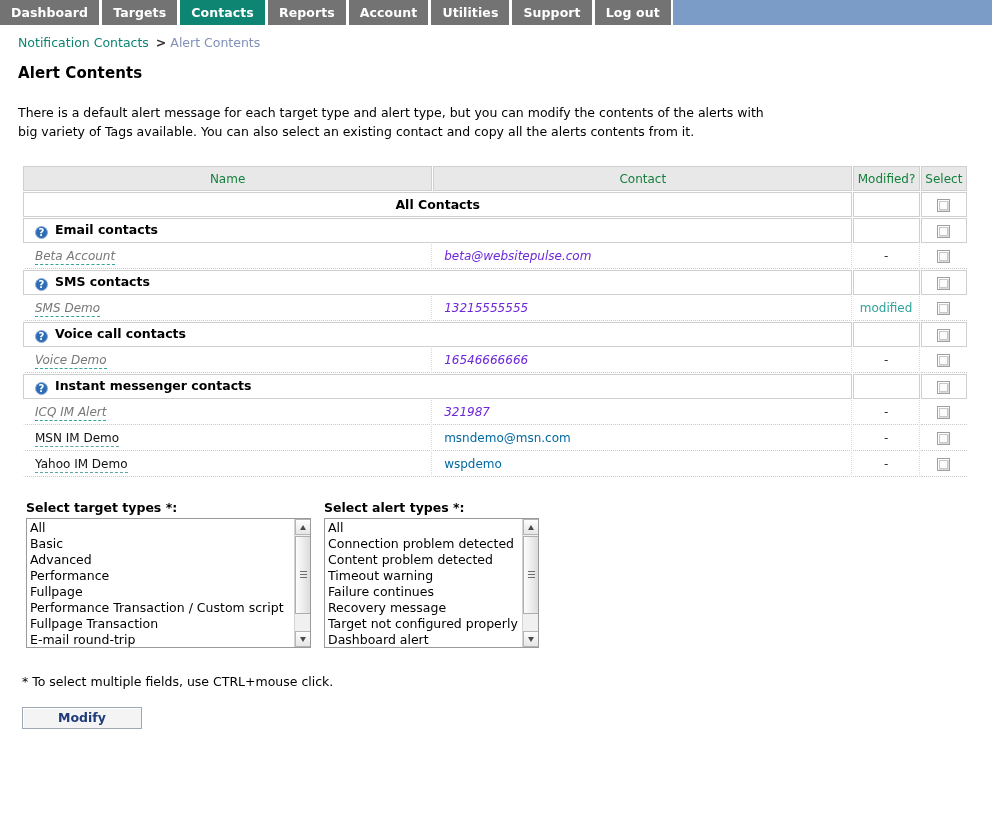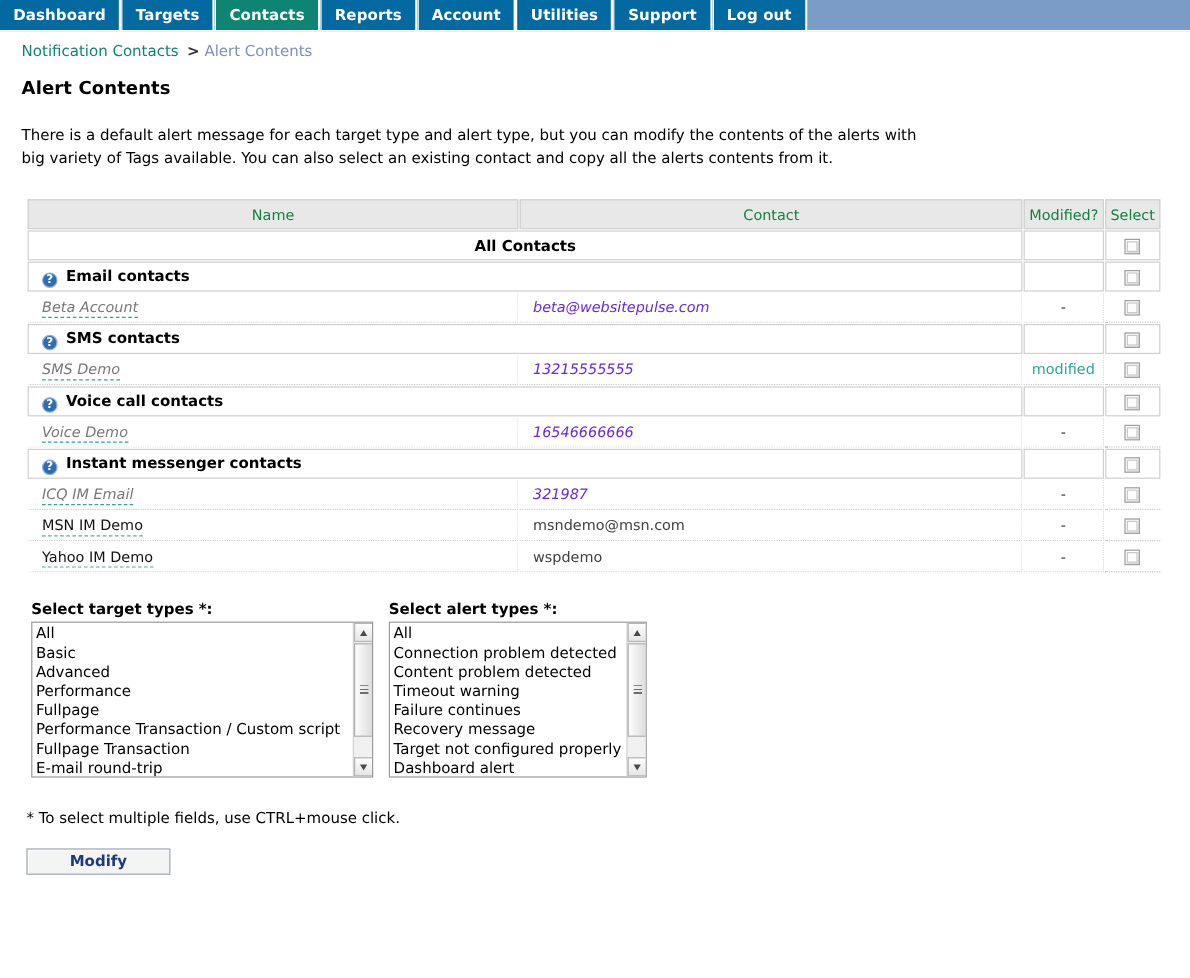--- a/index.html
+++ b/index.html
@@ -21,21 +21,21 @@
     align-items: stretch;
     border-bottom: 1px solid #ffffff;
   }
   .nav-tab {
     display: flex;
     align-items: center;
     padding: 0 11px;
     color: #ffffff;
     font-weight: bold;
     font-size: 12.5px;
-    background: #0369a1;
+    background: #737373;
     border-right: 2px solid #ffffff;
     border-left: 1px solid #ffffff;
     white-space: nowrap;
     cursor: pointer;
     letter-spacing: .1px;
   }
   .nav-tab:first-child { border-left: none; }
   .nav-tab.active { background: #0E8573; }
   #nav-filler { flex: 1 1 auto; background: #7A9CC6; }
 
@@ -154,21 +154,21 @@
     text-decoration: none;
     cursor: pointer;
     padding-bottom: 1px;
   }
   .contact-link.plain {
     font-style: normal;
     color: #111111;
     border-bottom: 1px dashed #5DA8A0;
   }
   .contact-value { font-style: italic; color: #6d28d9; }
-  .contact-value.plain { font-style: normal; color: #404040; }
+  .contact-value.plain { font-style: normal; color: #0369a1; }
   .mod-flag { color: #2EA39B; }
 
   
   .wcheck {
     display: inline-block;
     width: 13px; height: 13px;
     background: #F3F3F3;
     border: 1px solid #A0A0A0;
     box-shadow: inset 1px 1px 0 #FFFFFF, inset -1px -1px 0 #DADADA;
     vertical-align: middle;
@@ -408,21 +408,21 @@
       <td class="group-title" colspan="2">
         <span class="help-icon">?</span><span>Instant messenger contacts</span>
       </td>
       <td class="blank-cell"></td>
       <td class="sel-cell">
         <span class="wcheck"></span>
       </td>
     </tr>
     <tr class="contact-row">
       <td class="name-cell">
-        <span class="contact-link">ICQ IM Email</span>
+        <span class="contact-link">ICQ IM Alert</span>
       </td>
       <td class="contact-cell">
         <span class="contact-value">321987</span>
       </td>
       <td class="mod-cell">-</td>
       <td class="sel-cell">
         <span class="wcheck"></span>
       </td>
     </tr>
     <tr class="contact-row">

